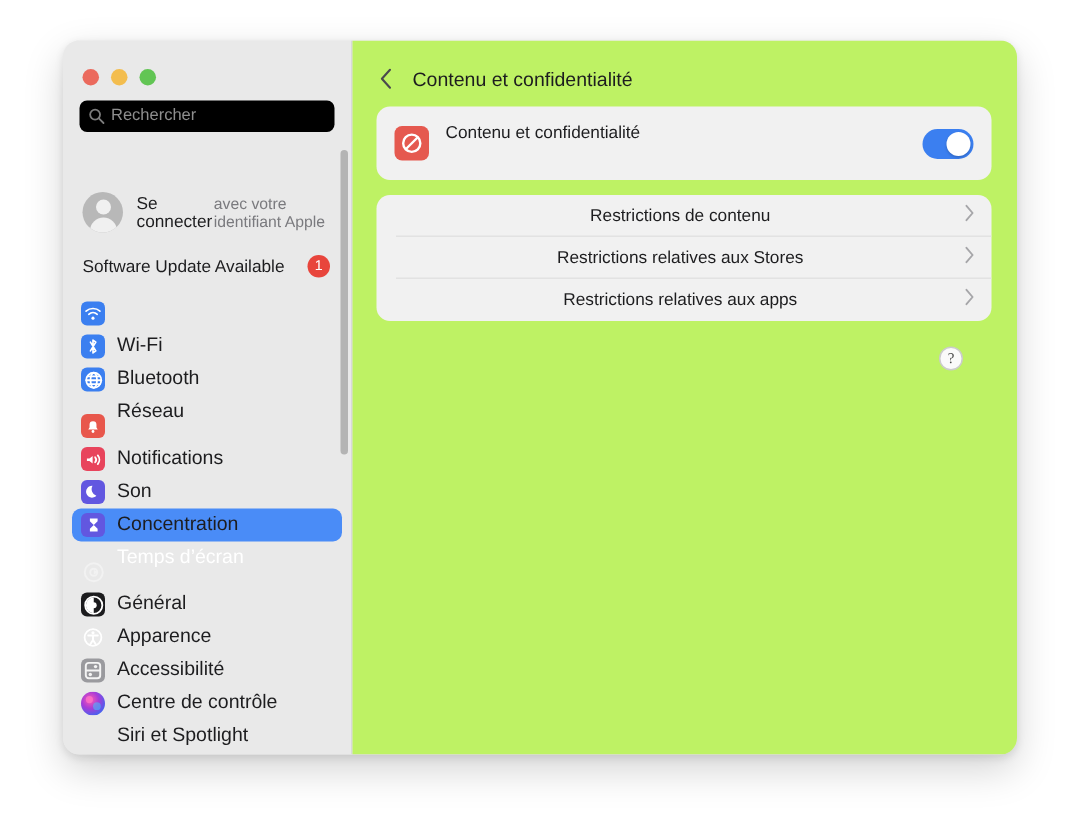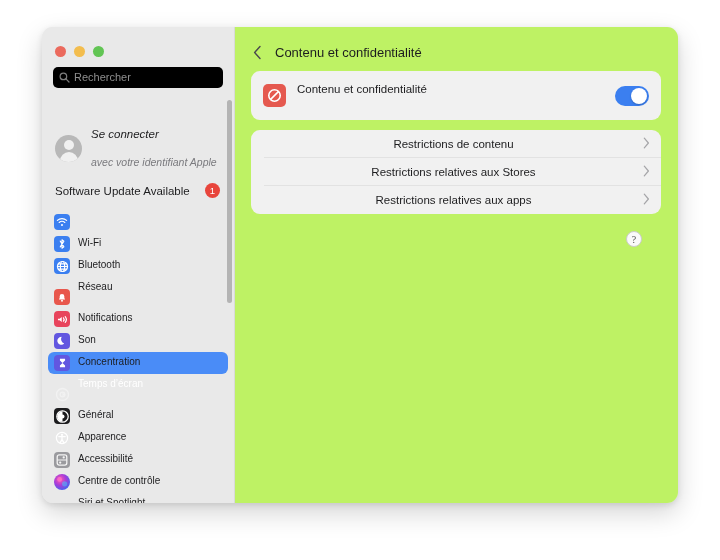--- a/index.html
+++ b/index.html
@@ -91,21 +91,21 @@
     background: #f0f0f0;
     left: 8.5px; top: 5px;
   }
   #avatar .body {
     position: absolute;
     width: 18px; height: 12px;
     border-radius: 9px 9px 0 0;
     background: #f0f0f0;
     left: 4.5px; top: 17px;
   }
-  .acct-lines { display:flex; flex-direction: column; gap:16px;font-style:italic; }
+  .acct-lines { display:flex; flex-direction: row; gap:1px; }
   #acct-title { font-size: 11.5px; color: #1d1d1f; }
   #acct-sub   { font-size: 10.5px; color: #7a7a7e; }
 
   #update-row {
     display: flex;
     align-items: center;
     padding: 1px 14px 0 13px;
     height: 24px;
   }
   #update-label { font-size: 11.5px; color: #1d1d1f; flex: 1; }
@@ -124,21 +124,21 @@
     display: flex;
     align-items: center;
     gap: 8px;
     height: 22px;
     margin: 0 6px;
     padding: 0 6px;
     border-radius: 6px;
   }
   .nav-item.selected { background: #4a8cf7; }
   .nav-item.selected .nav-label { color: #ffffff; }
-  .nav-label { font-size: 10px; color: #1d1d1f; white-space: nowrap; margin-top: 41px; }
+  .nav-label { font-size: 13px; color: #1d1d1f; white-space: nowrap; margin-top: 41px; }
   .nav-ico {
     width: 16px; height: 16px;
     border-radius: 4px;
     flex: 0 0 16px;
     display: flex; align-items: center; justify-content: center;
     overflow: hidden;
   }
 
   
   #sb-scrollbar {

